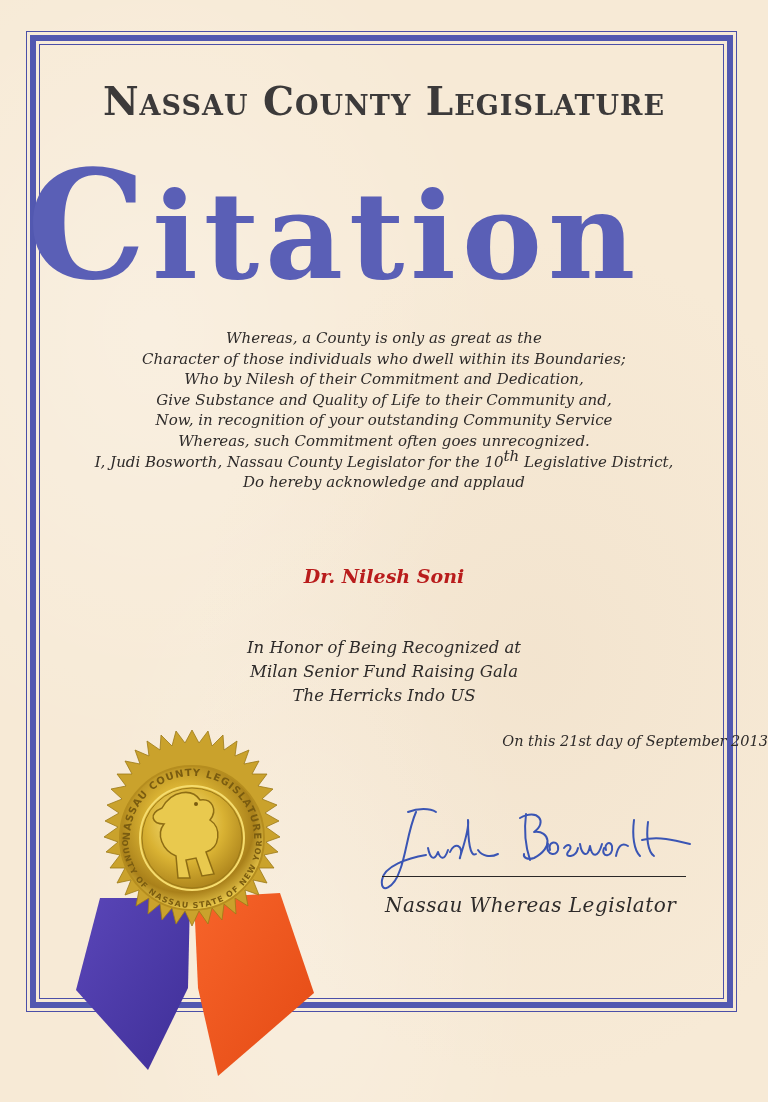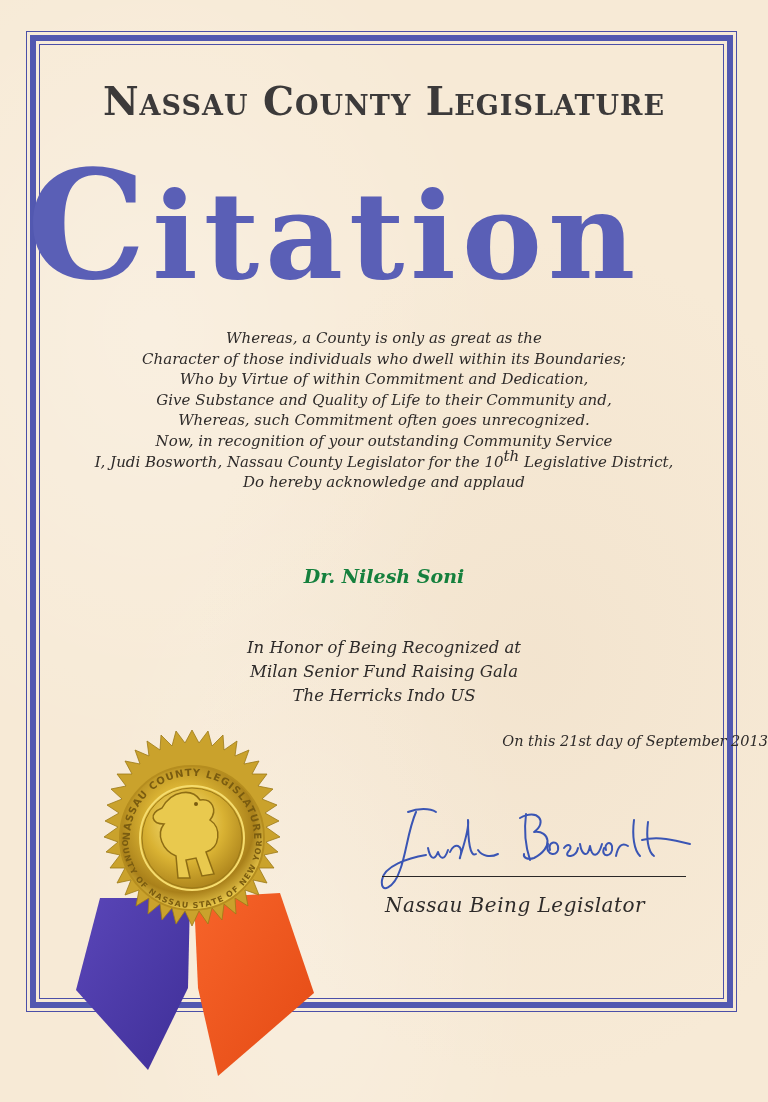--- a/index.html
+++ b/index.html
@@ -38,21 +38,21 @@
   .title .cap { font-size: 150px; }
   .body-text {
     position: absolute; left: 0; width: 768px; top: 328px; text-align: center;
     font-family: "DejaVu Serif", serif; font-style: italic; font-size: 15px;
     color: #2e2b2a; line-height: 20.6px;
   }
   .body-text sup { font-size: 15px; line-height: 0; }
   .honoree {
     position: absolute; left: 0; width: 768px; top: 565px; text-align: center;
     font-family: "DejaVu Serif", serif; font-style: italic; font-weight: bold;
-    font-size: 19px; color: #15803d;
+    font-size: 19px; color: #b91c1c;
   }
   .honor {
     position: absolute; left: 0; width: 768px; top: 620px; text-align: center;
     font-family: "DejaVu Serif", serif; font-style: italic; font-size: 16.5px;
     color: #2e2b2a; line-height: 24px; margin-top: 16px;
   }
   .date {
     position: absolute; left: 0; width: 768px; top: 733px; text-align: right;
     font-family: "DejaVu Serif", serif; font-style: italic; font-size: 14.5px;
     color: #2e2b2a;
@@ -79,24 +79,24 @@
   <div class="border-thick"></div>
   <div class="border-inner"></div>
 
   <div class="heading">Nassau County Legislature</div>
 
   <div class="title"><span class="cap">C</span><span>itation</span></div>
 
   <div class="body-text">
     <div>Whereas, a County is only as great as the</div>
     <div>Character of those individuals who dwell within its Boundaries;</div>
-    <div>Who by Virtue of within Commitment and Dedication,</div>
+    <div>Who by Nilesh of their Commitment and Dedication,</div>
     <div>Give Substance and Quality of Life to their Community and,</div>
+    <div>Now, in recognition of your outstanding Community Service</div>
     <div>Whereas, such Commitment often goes unrecognized.</div>
-    <div>Now, in recognition of your outstanding Community Service</div>
     <div><span>I, Judi Bosworth, Nassau County Legislator for the 10</span><sup>th</sup><span> Legislative District,</span></div>
     <div>Do hereby acknowledge and applaud</div>
   </div>
 
   <div class="honoree">Dr. Nilesh Soni</div>
 
   <div class="honor">
     <div>In Honor of Being Recognized at</div>
     <div>Milan Senior Fund Raising Gala</div>
     <div>The Herricks Indo US</div>
@@ -121,21 +121,21 @@
       <path d="M186 48 C190 42, 196 46, 190 52 C186 58, 198 58, 200 48"></path>
       <path d="M202 44 C204 56, 210 58, 212 46 C214 58, 220 58, 224 44"></path>
       <path d="M226 48 C222 58, 236 58, 234 46 C232 40, 226 44, 228 50"></path>
       <path d="M238 56 C240 46, 244 42, 250 46"></path>
       <path d="M256 20 C254 36, 256 50, 262 56"></path>
       <path d="M270 22 C268 38, 270 52, 276 56 M264 40 C280 36, 296 40, 312 44"></path>
     </g>
   </svg>
 
   <div class="sig-line"></div>
-  <div class="sig-title">Nassau Being Legislator</div>
+  <div class="sig-title">Nassau Whereas Legislator</div>
 
   <svg class="seal" viewBox="0 0 260 360">
     <defs>
       <radialGradient id="gold" cx="45%" cy="40%" r="60%">
         <stop offset="0%" stop-color="#fbe98a"></stop>
         <stop offset="45%" stop-color="#d9b233"></stop>
         <stop offset="80%" stop-color="#a9801a"></stop>
         <stop offset="100%" stop-color="#e6c54a"></stop>
       </radialGradient>
       <linearGradient id="ribB" x1="0" y1="0" x2="1" y2="1">

